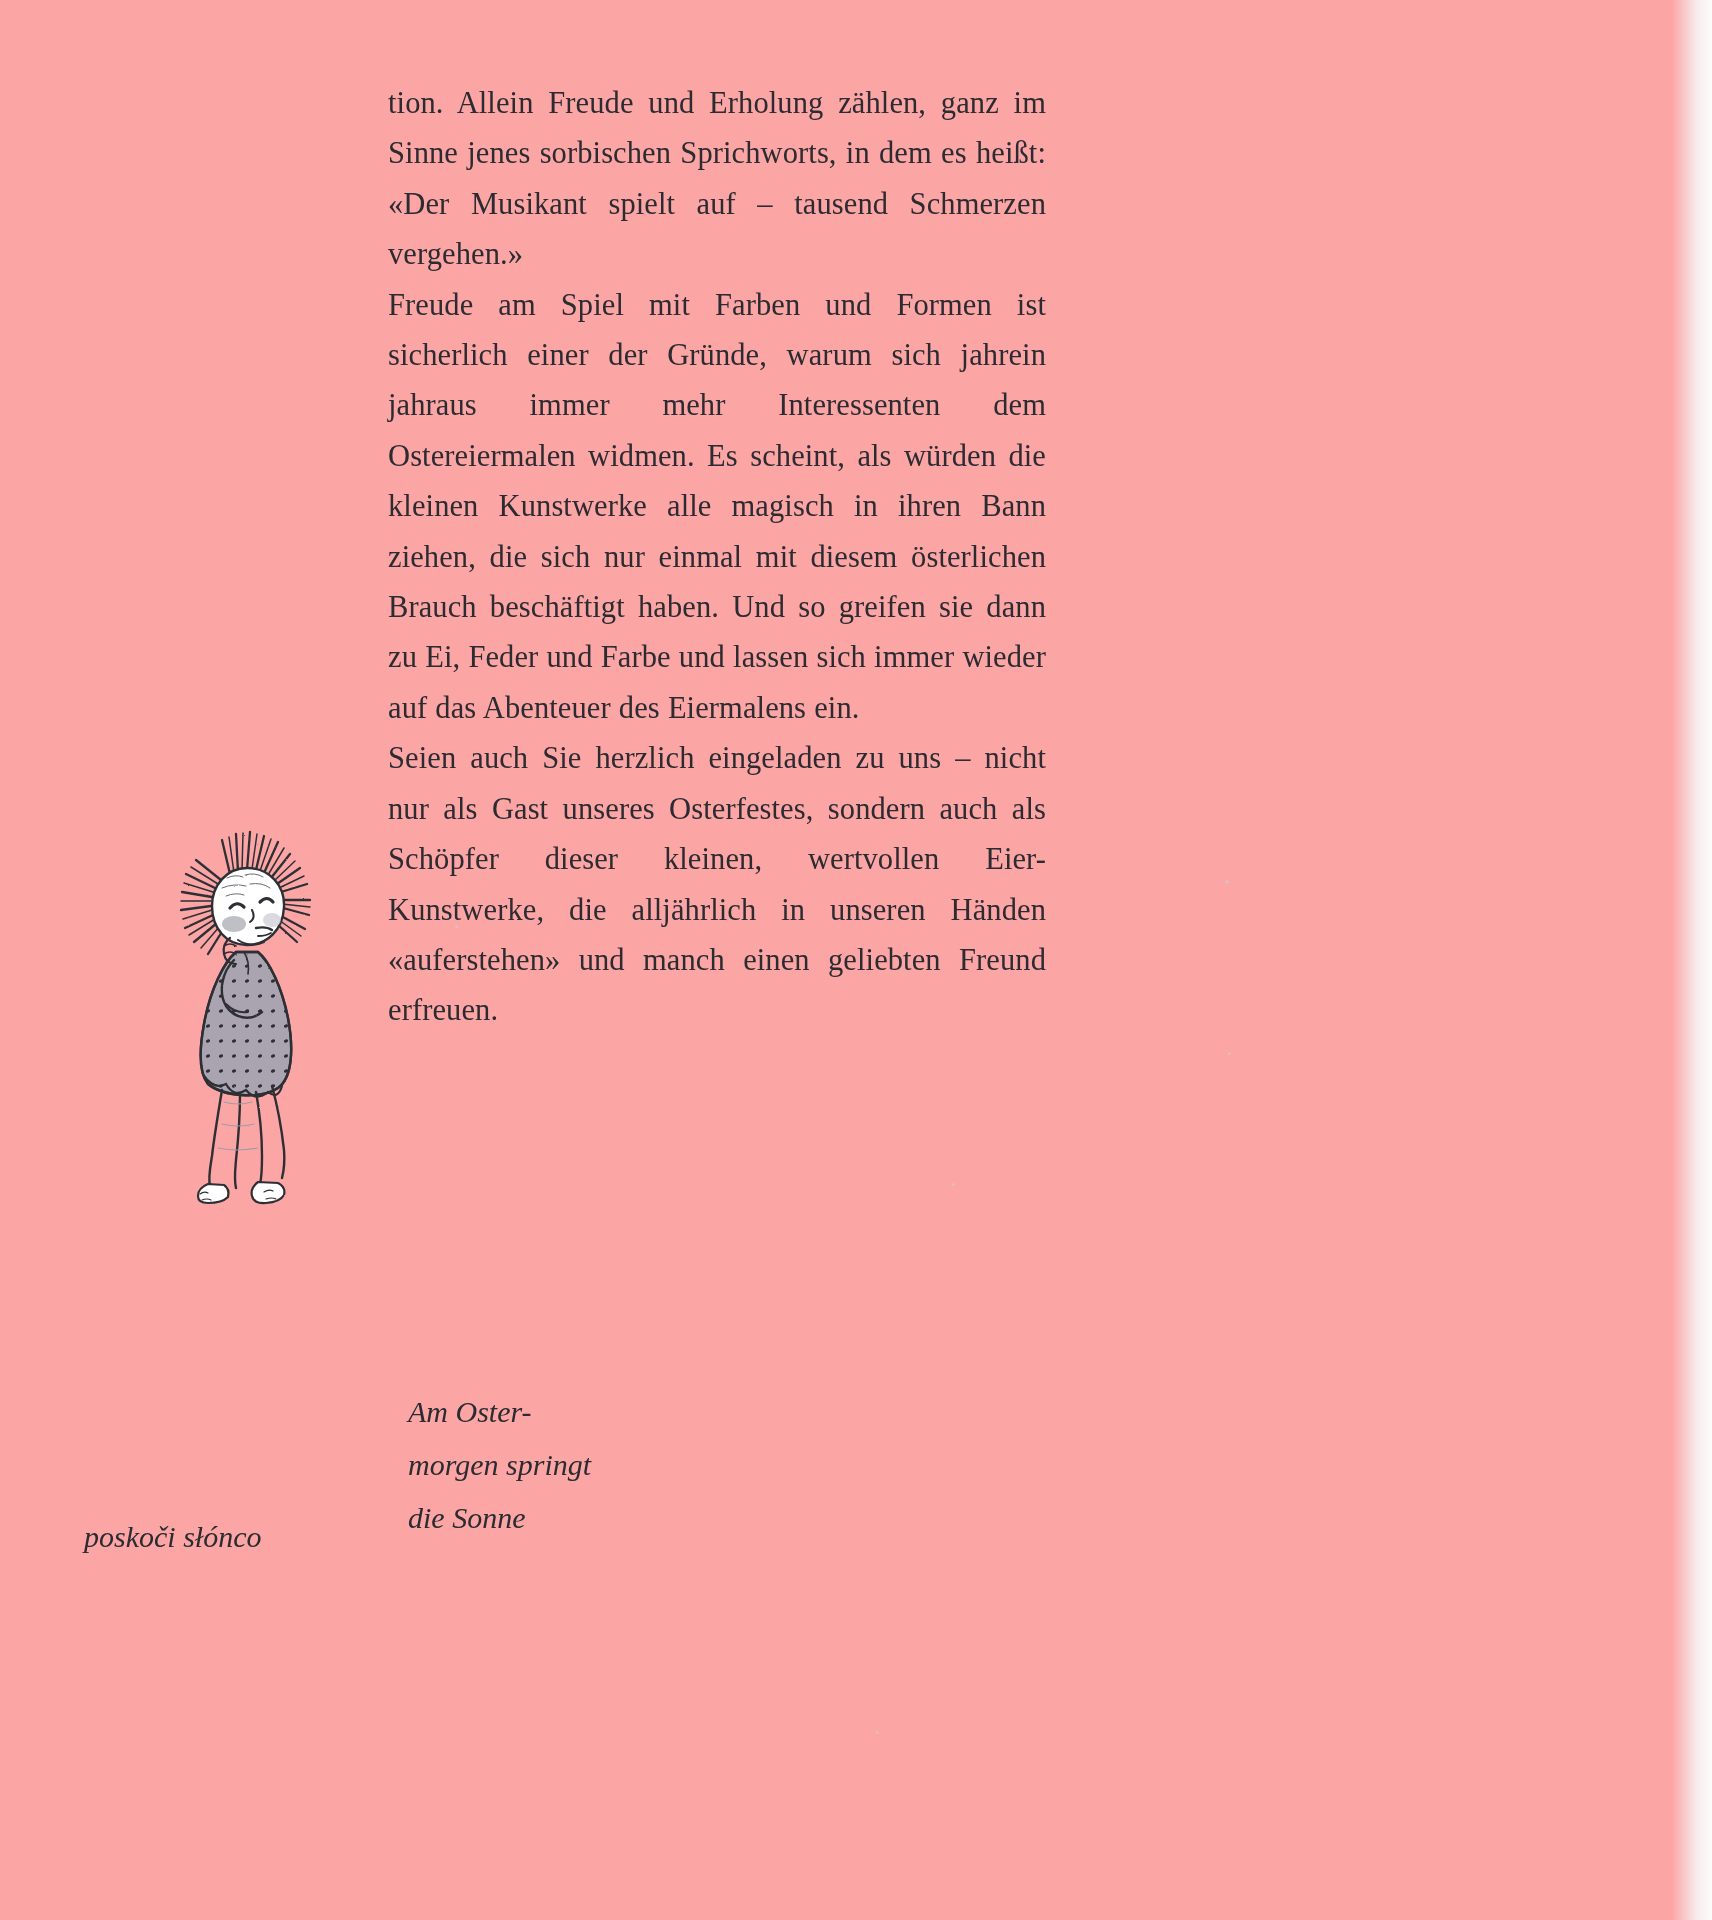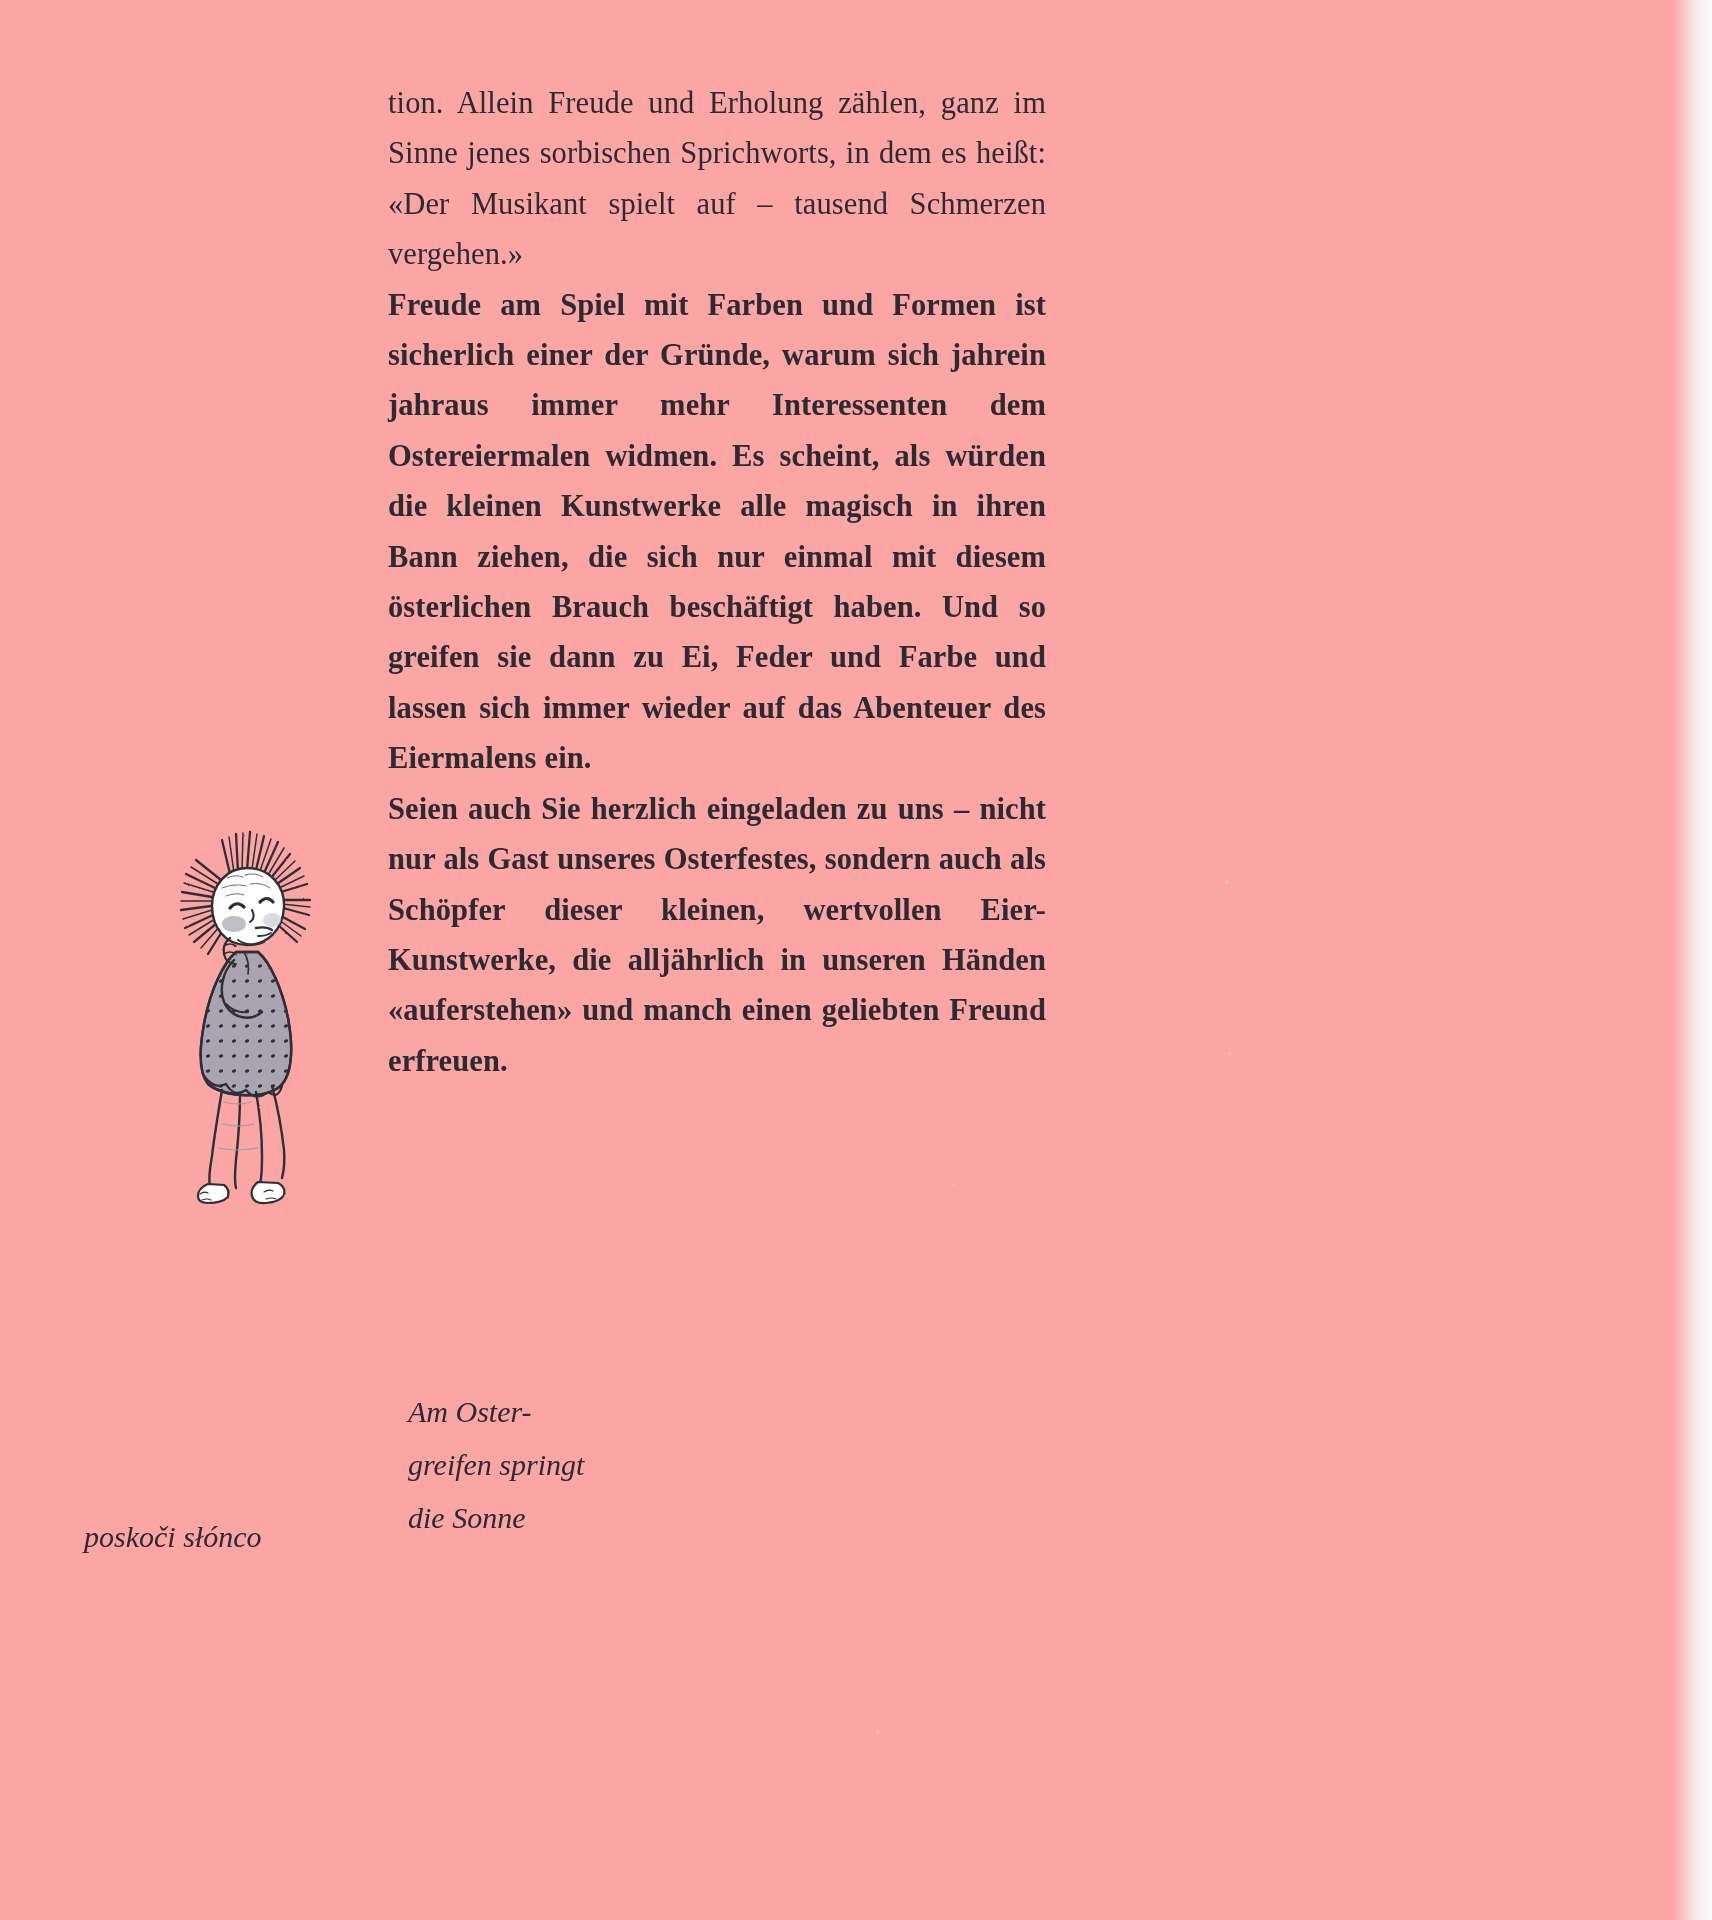--- a/index.html
+++ b/index.html
@@ -42,21 +42,21 @@
   }
   .para {
     margin: 0;
     text-align: justify;
     text-justify: inter-word;
     font-size: 30.5px;
     line-height: 50.4px;
     letter-spacing: .1px;
     word-spacing: .4px;
   }
-  .para + .para { margin-top: 0; font-weight: bold; }
+  .para + .para { margin-top: 0; }
   .para.last-line-left { text-align-last: left; }
 
   
   .illustration {
     position: absolute;
     left: 152px;
     top: 812px;
     width: 200px;
     height: 400px;
   }
@@ -214,17 +214,17 @@
       </g>
     </svg>
   </div>
 
   <div class="caption caption-sorbian">
     <div>poskoči słónco</div>
   </div>
 
   <div class="caption caption-german">
     <div>Am Oster-</div>
-    <div>greifen springt</div>
+    <div>morgen springt</div>
     <div>die Sonne</div>
   </div>
 
 </div>
 
 </body></html>

